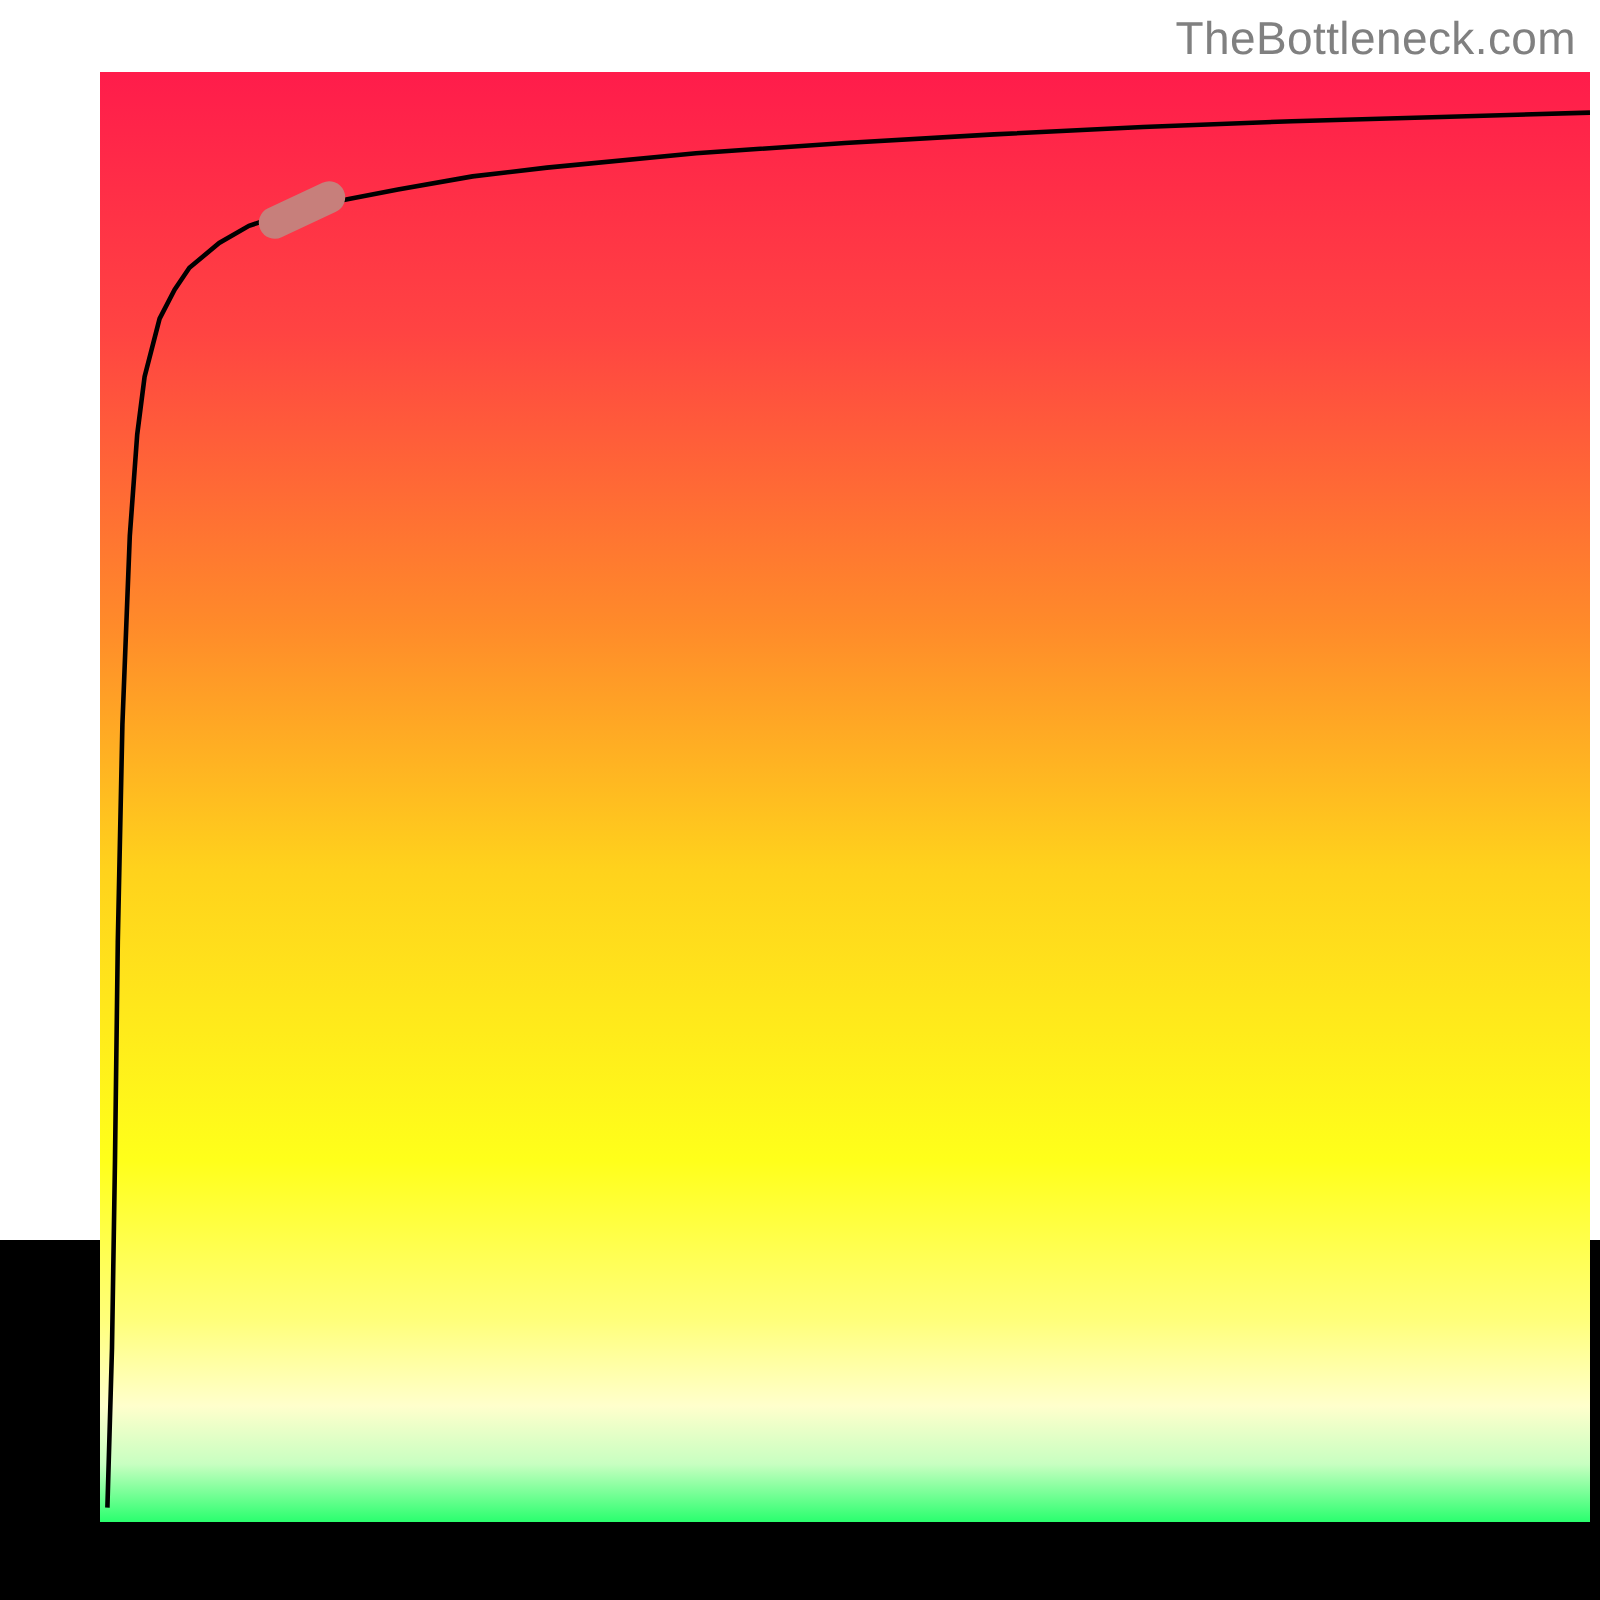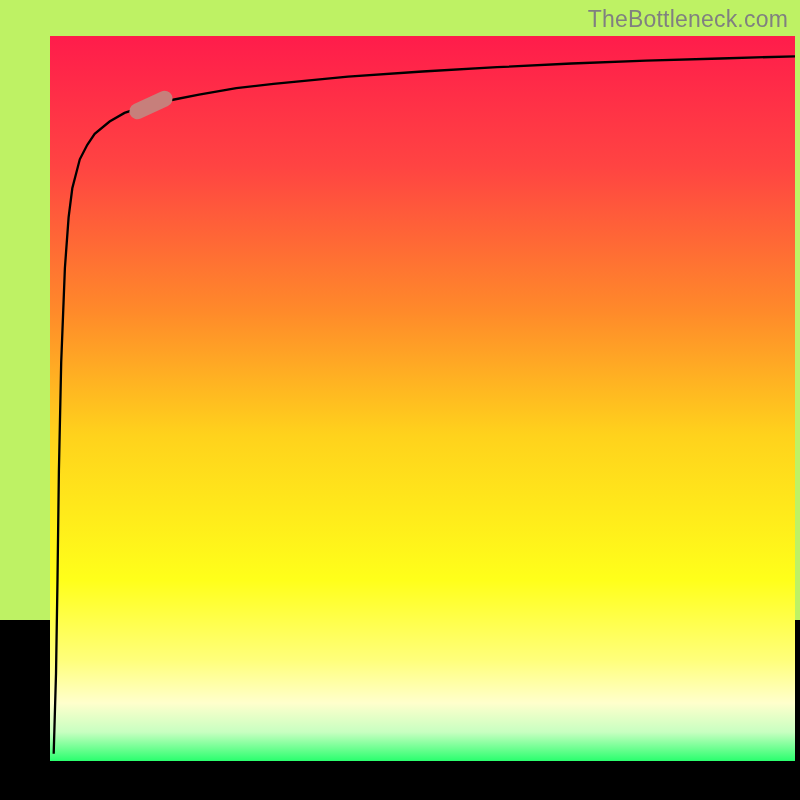--- a/index.html
+++ b/index.html
@@ -8,21 +8,21 @@
     width: 800px;
     height: 800px;
     background: #000;
     font-family: Arial, Helvetica, sans-serif;
     overflow: hidden;
   }
   .stage {
     position: relative;
     width: 800px;
     height: 620px;
-    background: #bef264;
+    background: #ffffff;
   }
   .plot-area {
     position: absolute;
     left: 50px;
     top: 36px;
     width: 745px;
     height: 725px;
     overflow: hidden;
   }
   .gradient-bg {

